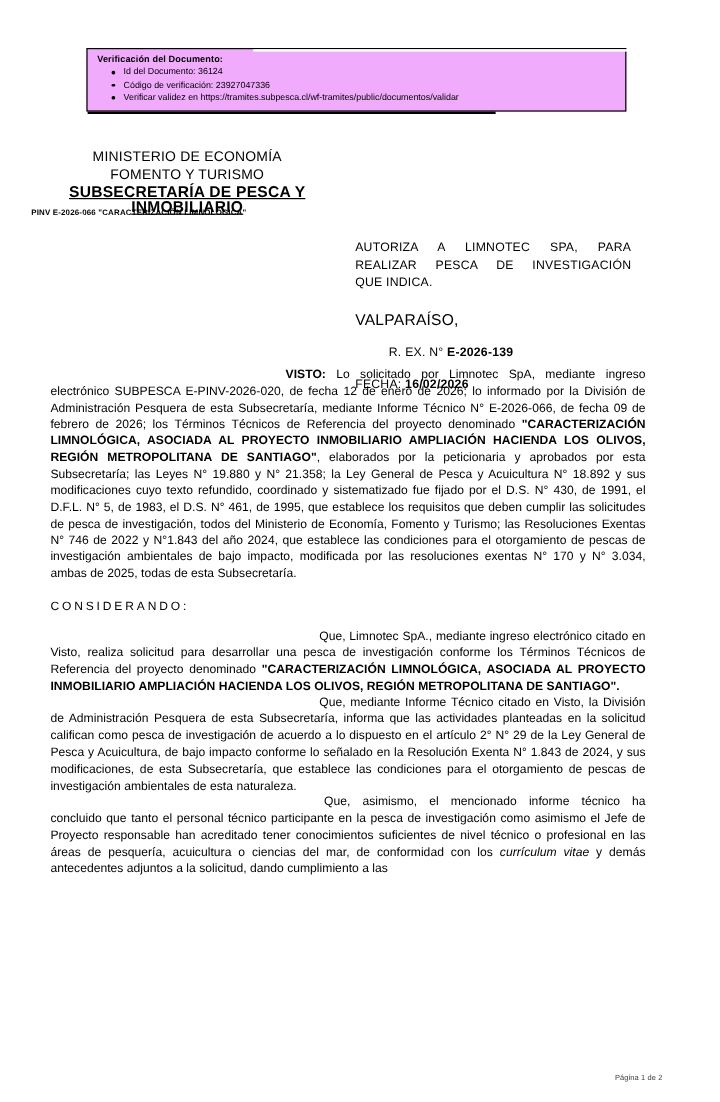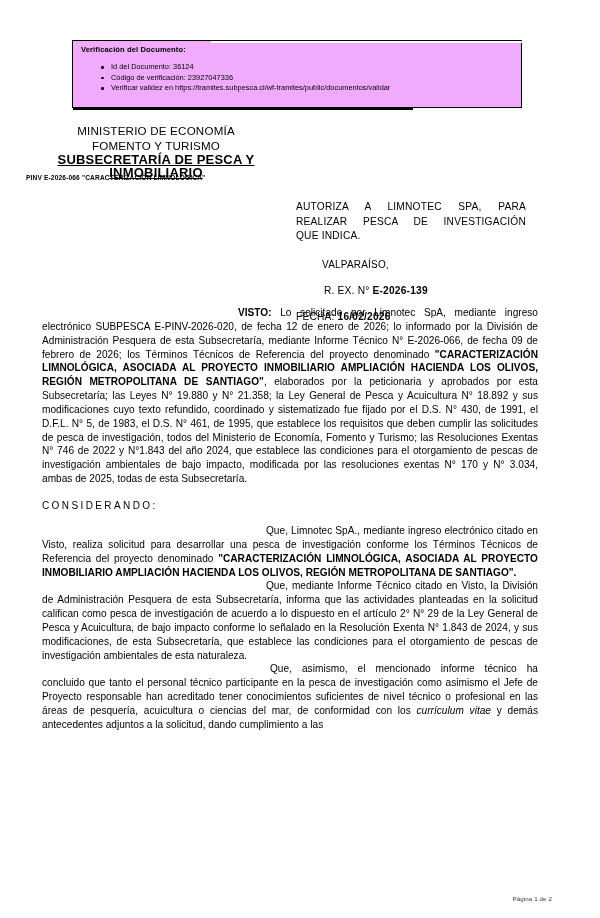--- a/index.html
+++ b/index.html
@@ -30,21 +30,21 @@
     background: #f0abfc;
     position: relative;
   }
   .verif-title {
     font-weight: bold;
     font-size: 7.6px;
     letter-spacing: 0.1px;
     margin-bottom: 1px;
   }
   .verif-list {
-    margin: 8px;
+    margin: 0;
     padding-left: 22px;
     list-style: none;
   }
   .verif-list li {
     font-size: 7.4px;
     line-height: 10.5px;
     position: relative;
     white-space: nowrap;
   }
   .verif-list li::before {
@@ -115,23 +115,22 @@
     text-align: justify;
     text-align-last: justify;
     letter-spacing: 0.2px;
   }
   .titleblock .auth .lastline {
     text-align: left;
     text-align-last: left;
   }
   .titleblock .place {
     margin-top: 15px;
-    font-size: 10px;
-    letter-spacing: 0.2px;
-    margin-left: 26px;
+    font-size: 13px;
+    letter-spacing: 0.2px;
   }
   .titleblock .rex {
     margin-top: 15px;
     font-size: 10.2px;
     letter-spacing: 0.2px;
     padding-left: 28px;
   }
   .titleblock .fecha {
     margin-top: 15px;
     font-size: 10.2px;

